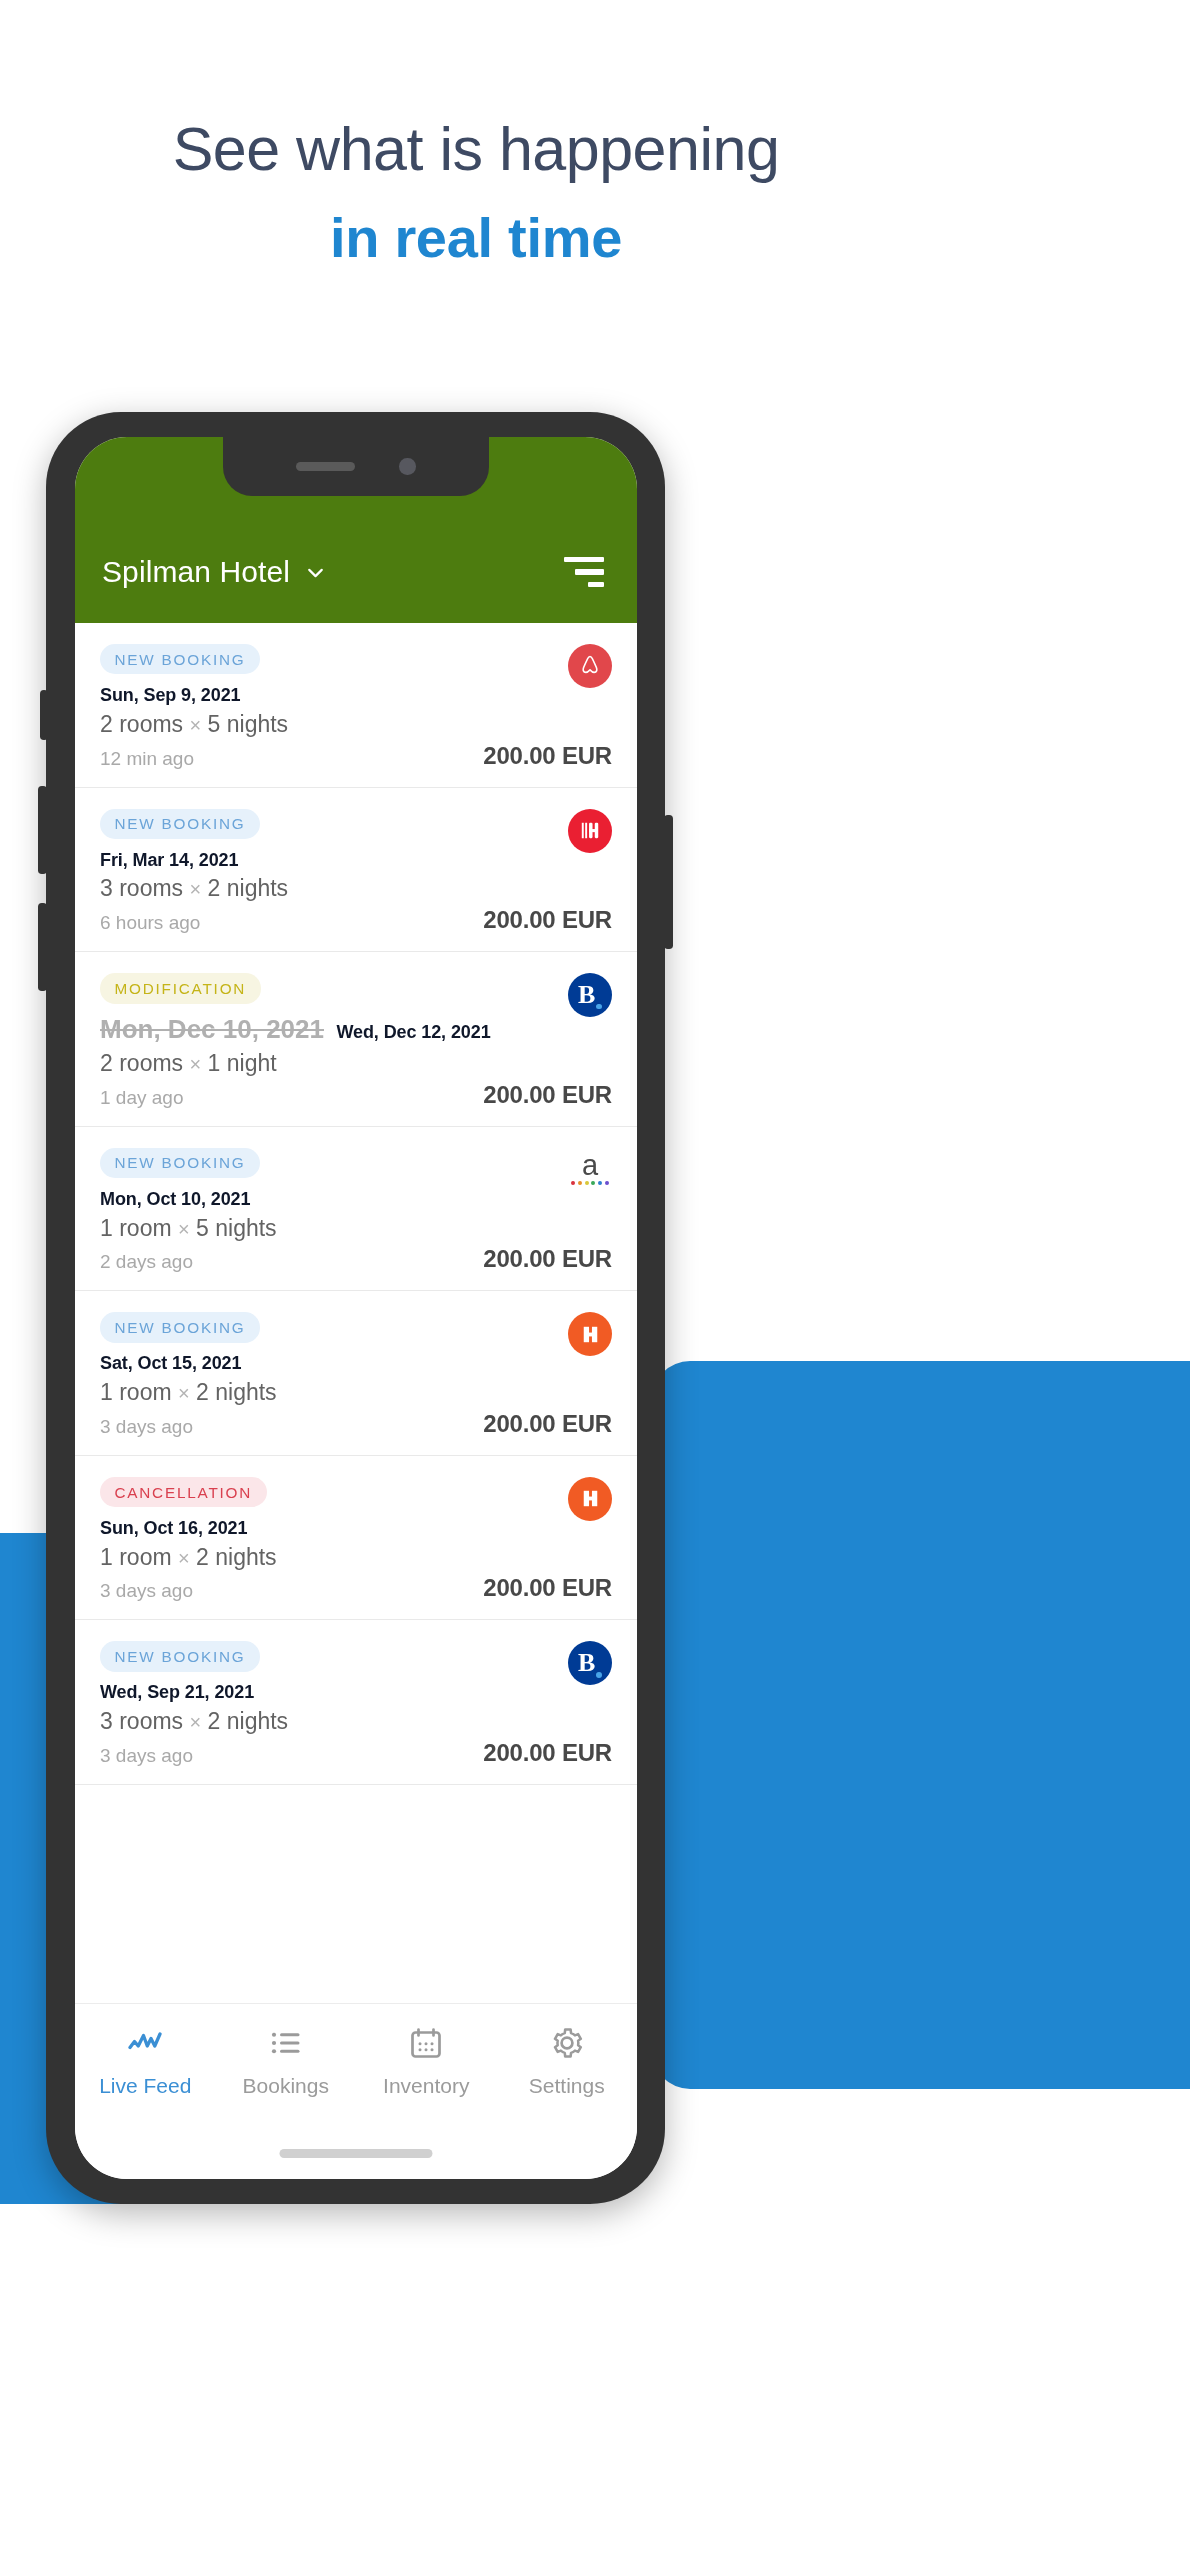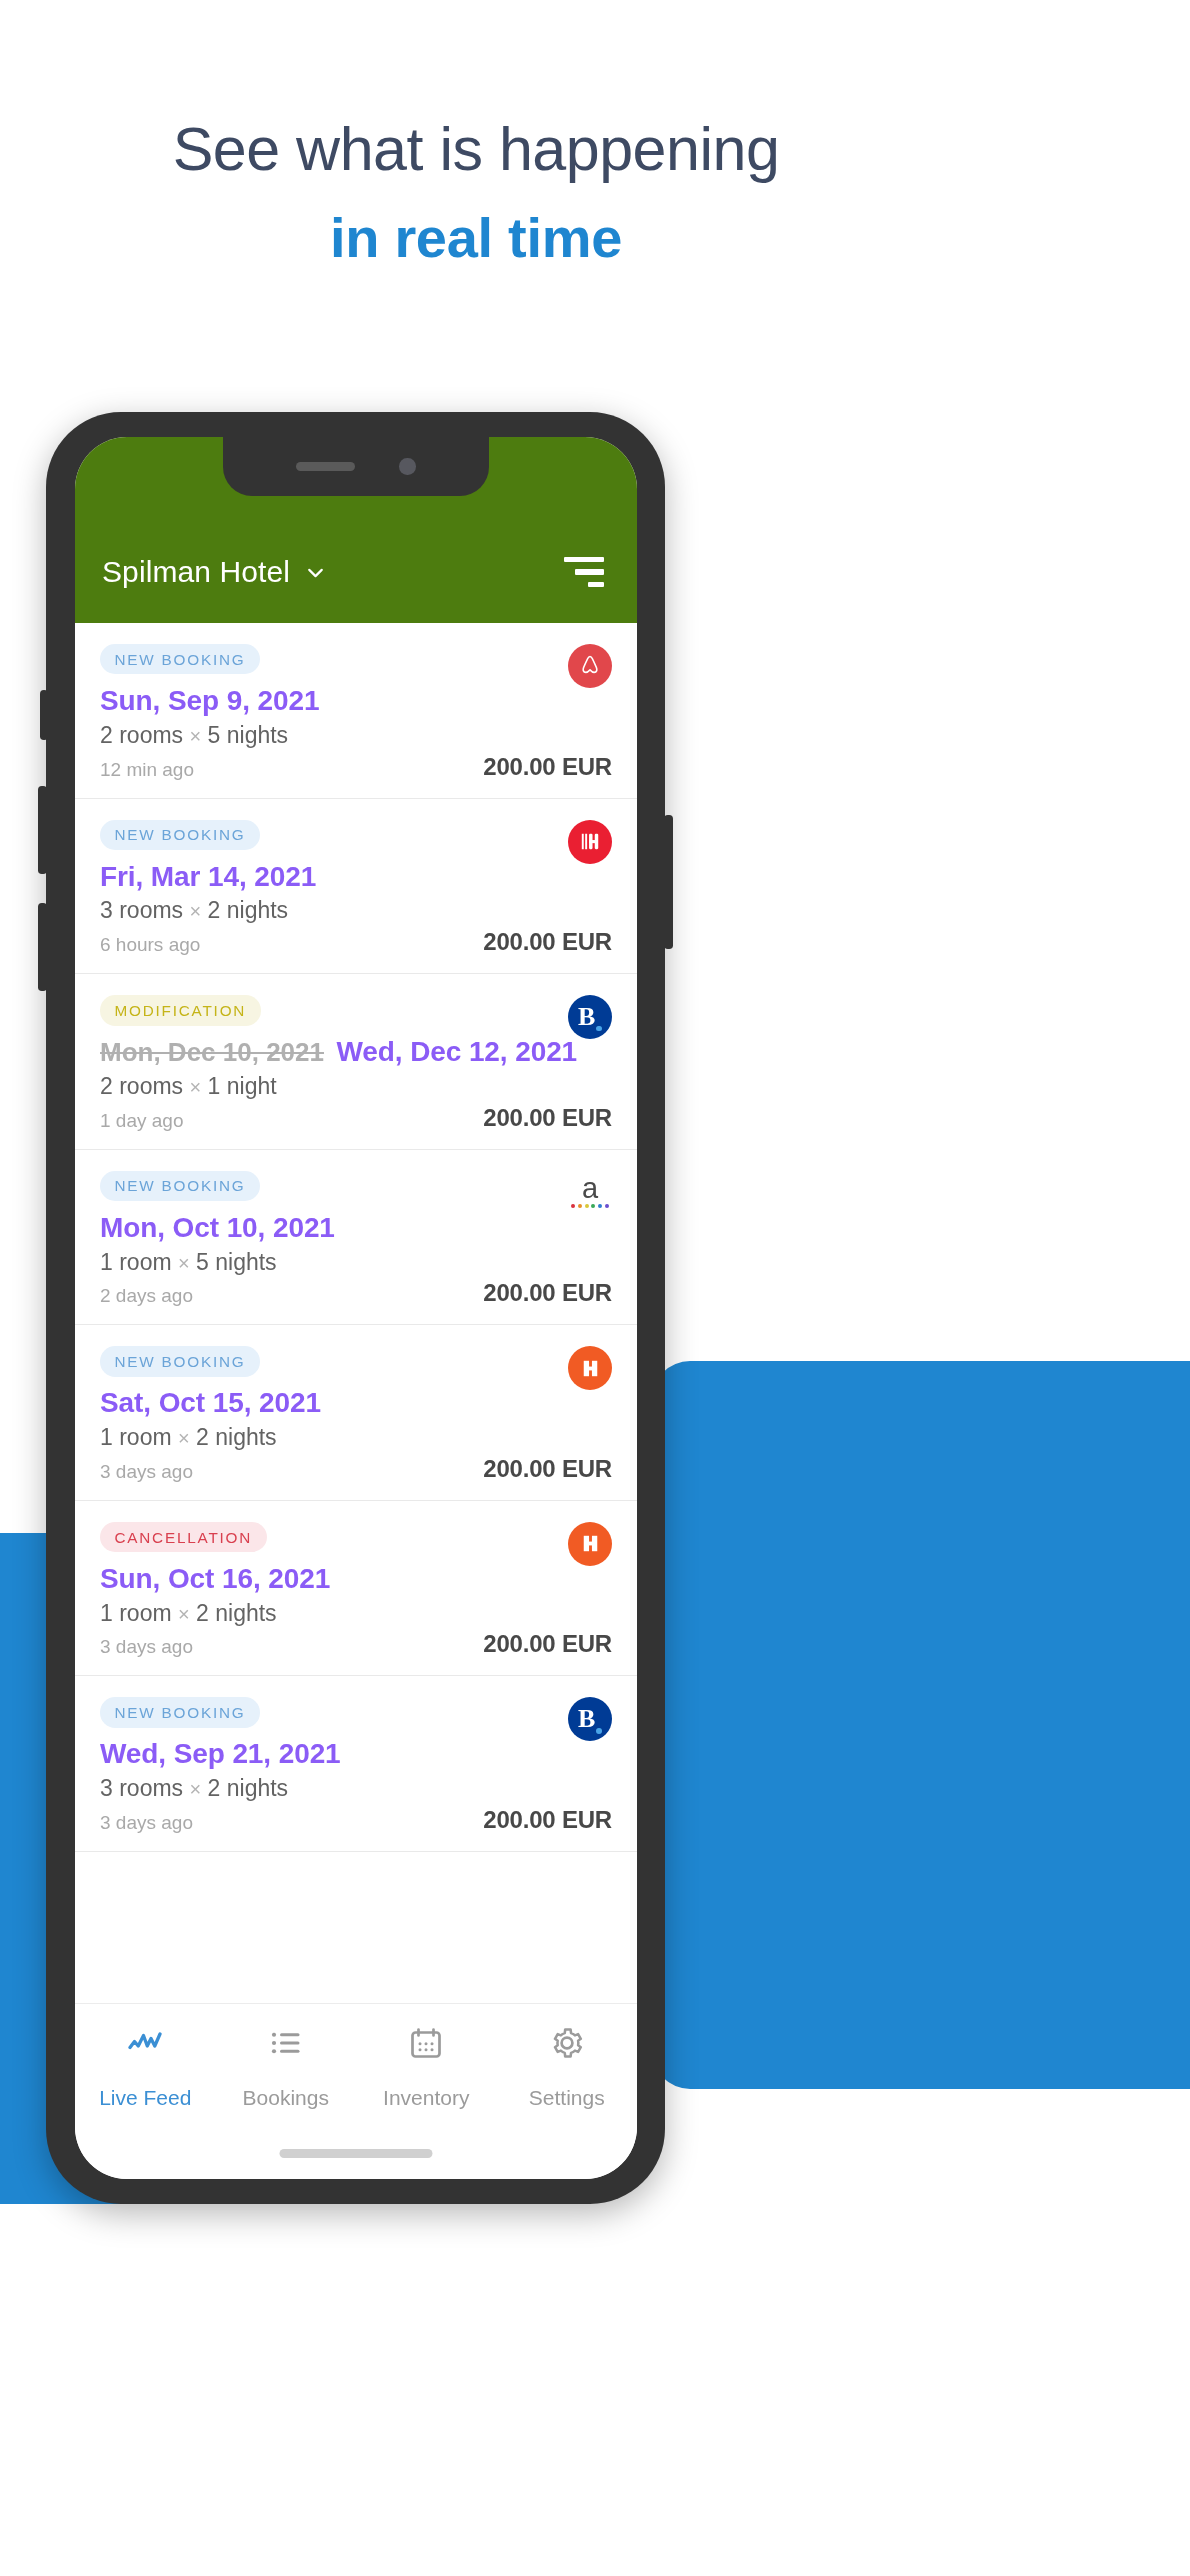--- a/index.html
+++ b/index.html
@@ -112,21 +112,21 @@
   .badge{
     display:inline-block;
     font-size: 15.3px; letter-spacing: 1.8px; font-weight:500;
     padding: 6.7px 14.4px 5.8px 14.4px; border-radius: 15.3px;
   }
   .badge.new{ background:#e6f1fb; color:#6ba4d8; }
   .badge.mod{ background:#f7f5e2; color:#c5b418;text-align:right; }
   .badge.cancel{ background:#fbe6e9; color:#d9404f; }
 
   .date-row{ margin-top:10.5px; display:flex; align-items:baseline; gap:12.5px; flex-wrap:wrap; }
-  .date-main{ font-size:28px; font-weight:700; color:#8b5cf6; letter-spacing:-0.1px; }
+  .date-main{ font-size:18px; font-weight:700; color:#0f172a; letter-spacing:-0.1px; }
   .date-old{ font-size:26px; font-weight:700; color:#b0b0b0; text-decoration:line-through; }
   .rooms{ margin-top:4.8px; font-size:23px; color:#636363; font-weight:400; }
   .rooms .x{ color:#b4b4b4; font-size:20px; }
   .foot{
     margin-top:3.8px; display:flex; align-items:flex-end; justify-content:space-between;
   }
   .ago{ font-size:19px; color:#a9a9a9; }
   .price{ font-size:24px; font-weight:700; color:#484848; letter-spacing:-0.2px; }
 
   .chan{ position:absolute; right:25px; top:21px; width:44px; height:44px; }
@@ -148,21 +148,21 @@
   .agoda-dots{ display:flex; gap:2.9px; margin-top:3.8px; }
   .agoda-dots i{ width:3.8px; height:3.8px; border-radius:50%; display:block; }
 
   
   .bottomnav{
     position:absolute; left:0; bottom:0; width:562px; height:176px;
     background:#fff; border-top:1px solid #ececec;
     display:flex; align-items:flex-start; padding-top:21px;
   }
   .navitem{ flex:1; display:flex; flex-direction:column; align-items:center; gap:12.5px; }
-  .navlabel{ font-size:21px; color:#9b9b9b;margin-top:12px; }
+  .navlabel{ font-size:21px; color:#9b9b9b; }
   .navitem.active .navlabel{ color:#3b8fd4; }
   .homebar{
     position:absolute; left:50%; transform:translateX(-50%); bottom:21px;
     width: 153px; height:8.6px; background:#d0d0d0; border-radius:4.8px;
   }
 </style>
 </head>
 <body>
 
 <div id="root">

